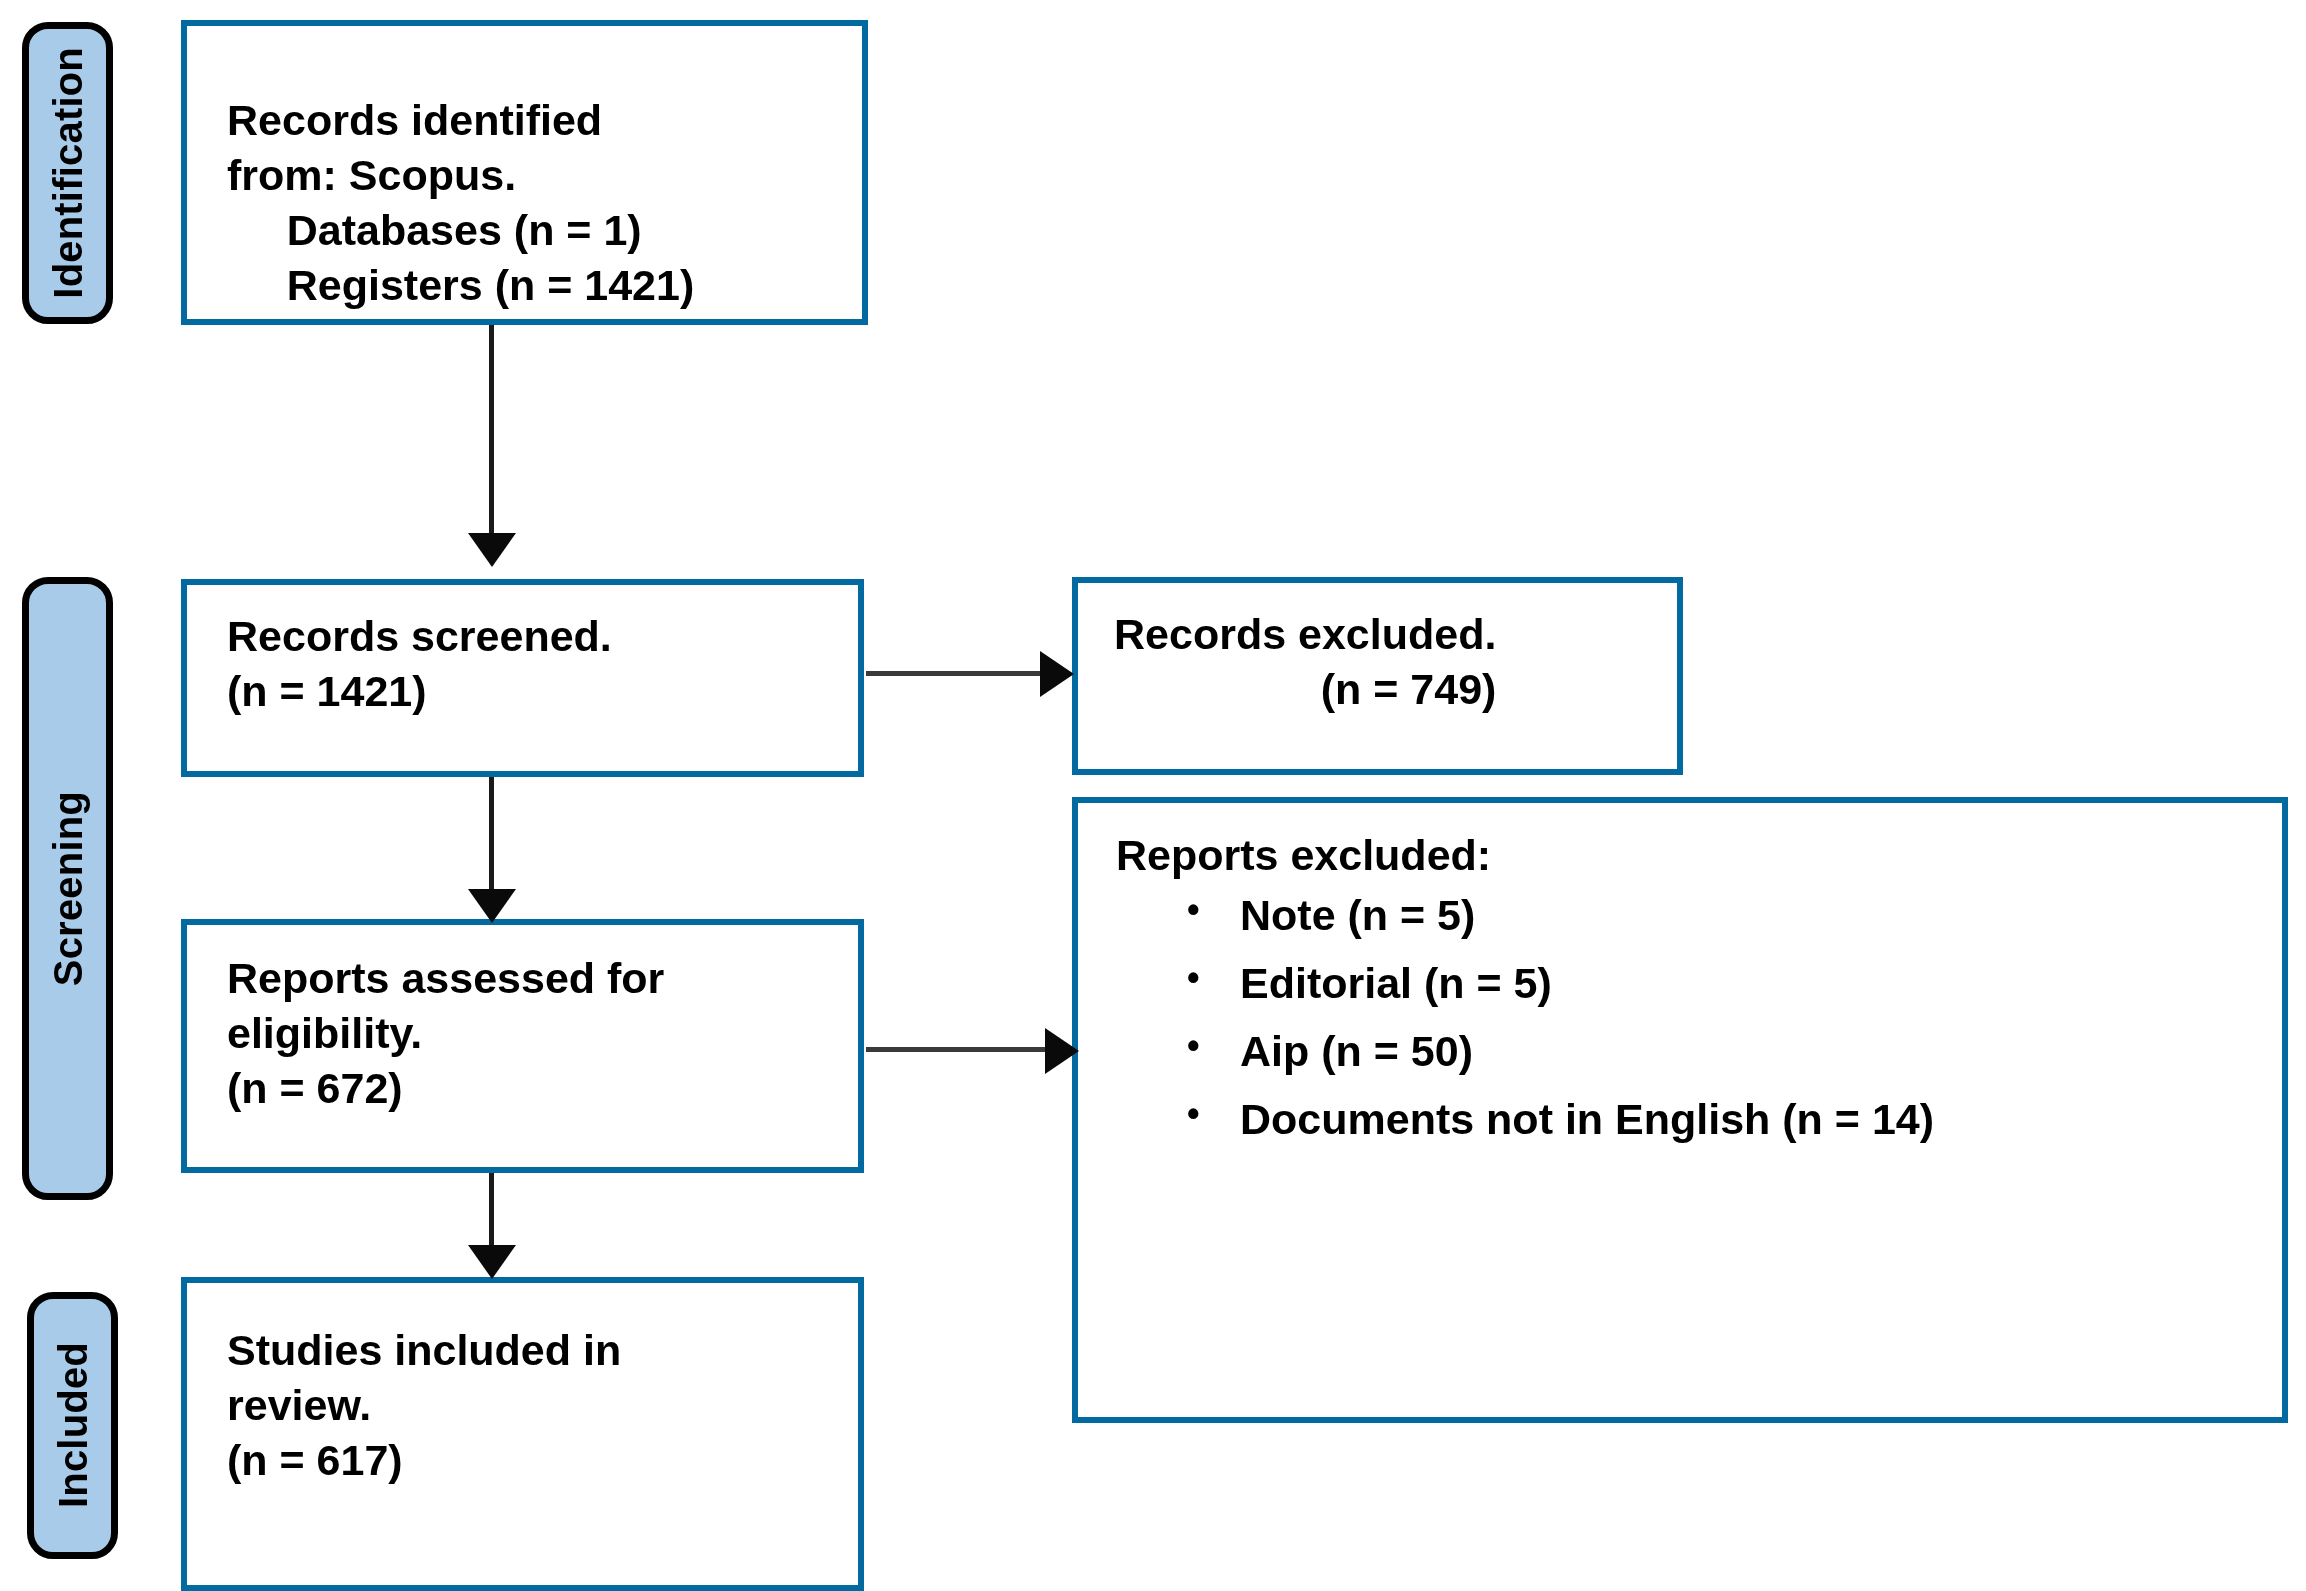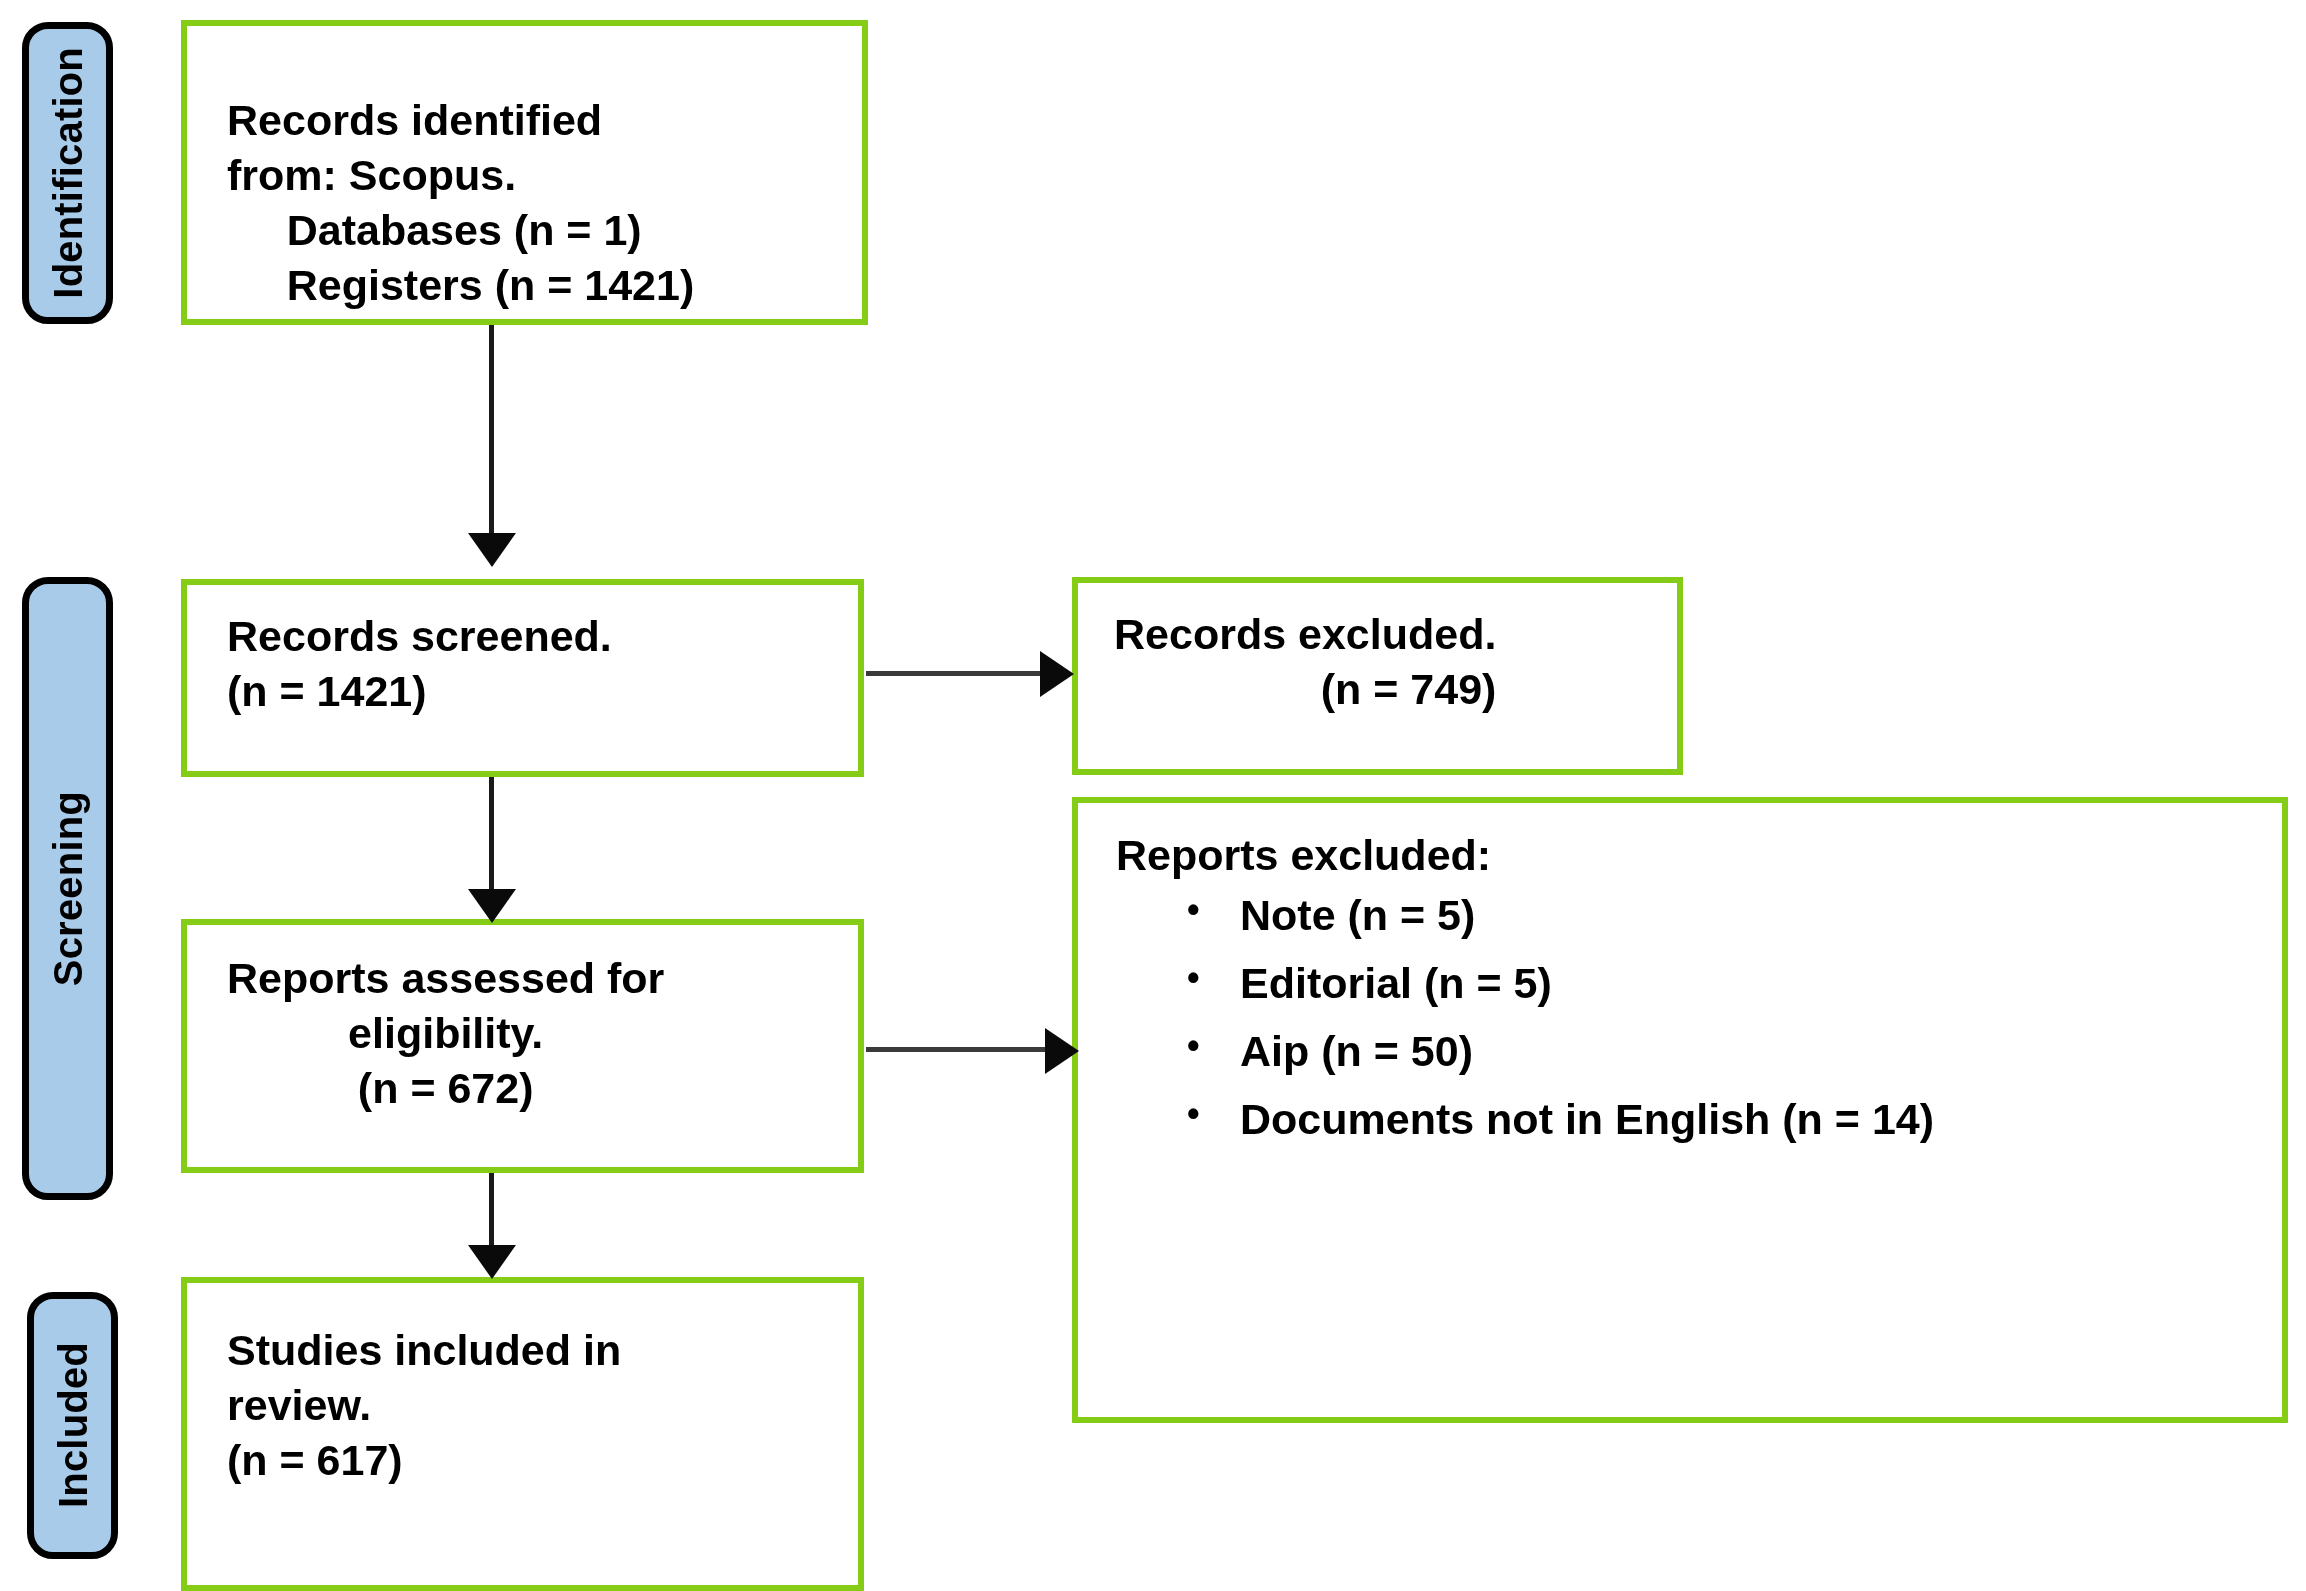--- a/index.html
+++ b/index.html
@@ -40,21 +40,21 @@
   }
 
   #tab-identification { left: 22px;  top: 22px;   width: 91px; height: 302px; }
   #tab-screening      { left: 22px;  top: 577px;  width: 91px; height: 623px; }
   #tab-included       { left: 27px;  top: 1292px; width: 91px; height: 267px; }
 
   
   .pbox {
     position: absolute;
     background: #ffffff;
-    border: 6px solid #84cc16;
+    border: 6px solid #0369a1;
     box-sizing: border-box;
   }
   .pbox .ptext {
     font-size: 43px;
     font-weight: bold;
     color: #000000;
     line-height: 1.28;
     white-space: pre-wrap;
   }
 
@@ -67,21 +67,21 @@
     left: 181px; top: 579px; width: 683px; height: 198px;
   }
   #box-screened .ptext { position: absolute; left: 40px; top: 24px; }
 
   #box-excluded-records {
     left: 1072px; top: 577px; width: 611px; height: 198px;
   }
   #box-excluded-records .ptext { position: absolute; left: 36px; top: 24px; text-align: right; }
 
   #box-eligibility {
-    left: 181px; top: 919px; width: 683px; height: 254px; text-align: center;
+    left: 181px; top: 919px; width: 683px; height: 254px;
   }
   #box-eligibility .ptext { position: absolute; left: 40px; top: 26px; }
 
   #box-included {
     left: 181px; top: 1277px; width: 683px; height: 314px;
   }
   #box-included .ptext { position: absolute; left: 40px; top: 40px; }
 
   #box-excluded-reports {
     left: 1072px; top: 797px; width: 1216px; height: 626px; padding-left: 20px;

